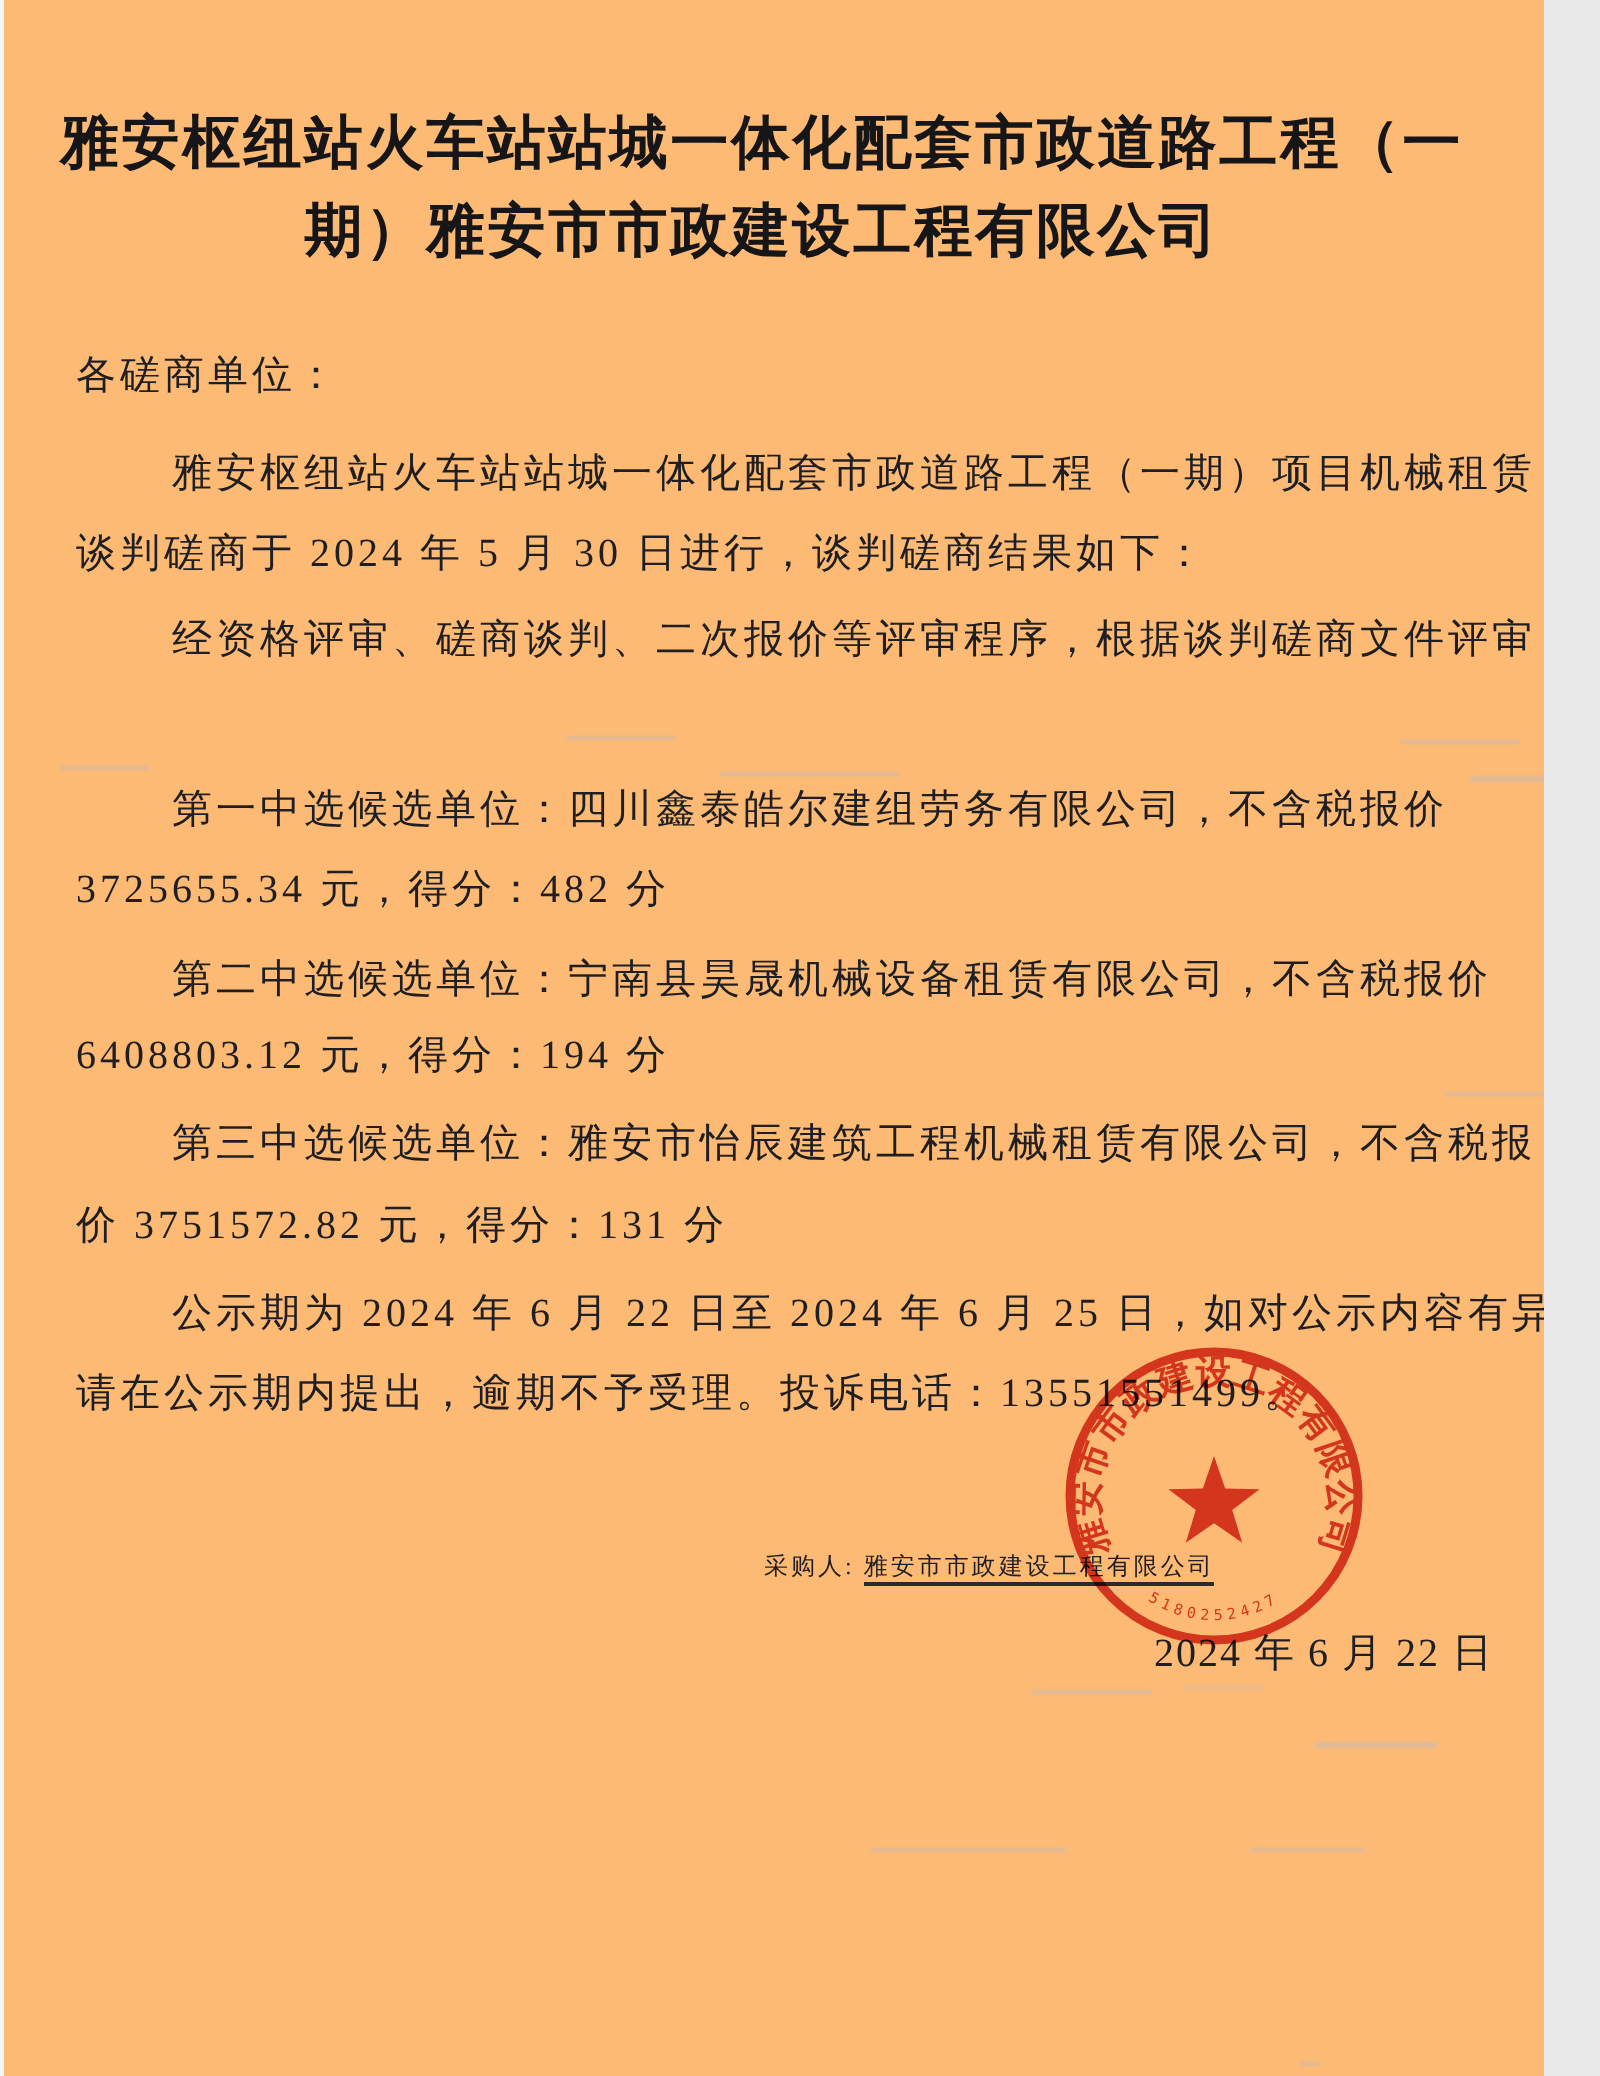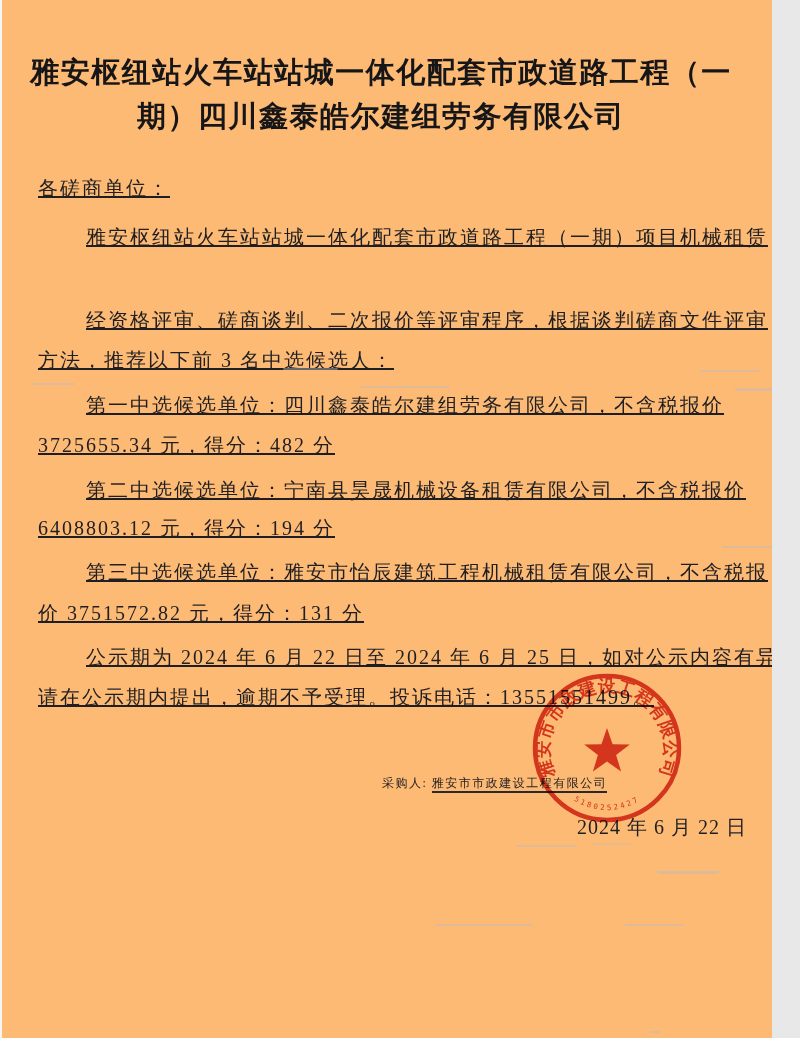--- a/index.html
+++ b/index.html
@@ -20,21 +20,20 @@
     position:absolute;top:50px;left:0;right:10px;
     text-align:center;
     font-family:"Liberation Sans","DejaVu Sans",sans-serif;
     font-weight:bold;font-size:29px;line-height:44px;
     letter-spacing:1.5px;color:#161618;
   }
   .bline{
     position:absolute;left:38px;width:730px;height:40px;
     font-size:20px;line-height:40px;letter-spacing:2px;
     white-space:nowrap;
-    text-decoration:underline;
   }
   .indent{padding-left:48px;}
 
   .sig-purchaser{
     position:absolute;left:382px;top:763px;
     font-size:12px;line-height:40px;letter-spacing:1.5px;white-space:nowrap;
   }
   .sig-purchaser .uname{border-bottom:2px solid #2a2a2e;padding-bottom:1px;}
   .sig-date{
     position:absolute;left:577px;top:807px;
@@ -52,27 +51,27 @@
 
   .smudge{position:absolute;background:#b9bcc4;opacity:.45;border-radius:1px;filter:blur(.4px);}
 </style>
 </head>
 <body>
 
 <div class="page">
 
   <div class="title">
     <div>雅安枢纽站火车站站城一体化配套市政道路工程（一</div>
-    <div>期）四川鑫泰皓尔建组劳务有限公司</div>
+    <div>期）雅安市市政建设工程有限公司</div>
   </div>
 
   <div class="bline" style="top:168px">各磋商单位：</div>
   <div class="bline indent" style="top:217px">雅安枢纽站火车站站城一体化配套市政道路工程（一期）项目机械租赁</div>
+  <div class="bline" style="top:257px">谈判磋商于 2024 年 5 月 30 日进行，谈判磋商结果如下：</div>
   <div class="bline indent" style="top:300px">经资格评审、磋商谈判、二次报价等评审程序，根据谈判磋商文件评审</div>
-  <div class="bline" style="top:340px">方法，推荐以下前 3 名中选候选人：</div>
   <div class="bline indent" style="top:385px">第一中选候选单位：四川鑫泰皓尔建组劳务有限公司，不含税报价</div>
   <div class="bline" style="top:425px">3725655.34 元，得分：482 分</div>
   <div class="bline indent" style="top:470px">第二中选候选单位：宁南县昊晟机械设备租赁有限公司，不含税报价</div>
   <div class="bline" style="top:508px">6408803.12 元，得分：194 分</div>
   <div class="bline indent" style="top:552px">第三中选候选单位：雅安市怡辰建筑工程机械租赁有限公司，不含税报</div>
   <div class="bline" style="top:593px">价 3751572.82 元，得分：131 分</div>
   <div class="bline indent" style="top:637px">公示期为 2024 年 6 月 22 日至 2024 年 6 月 25 日，如对公示内容有异议，</div>
   <div class="bline" style="top:677px">请在公示期内提出，逾期不予受理。投诉电话：13551551499。</div>
 
   <div class="sig-purchaser">

